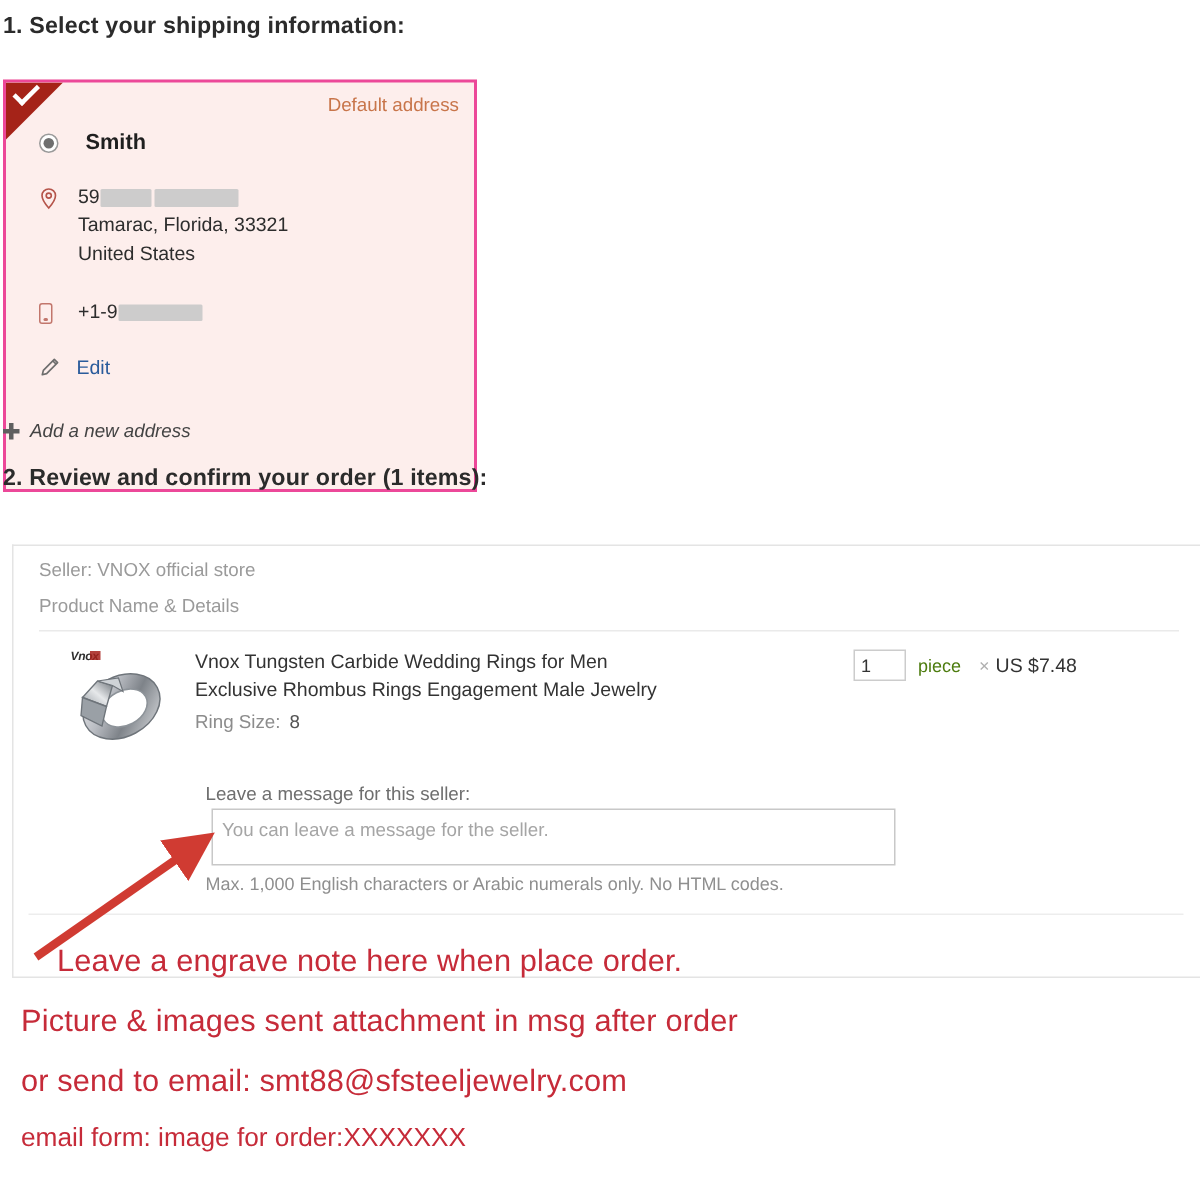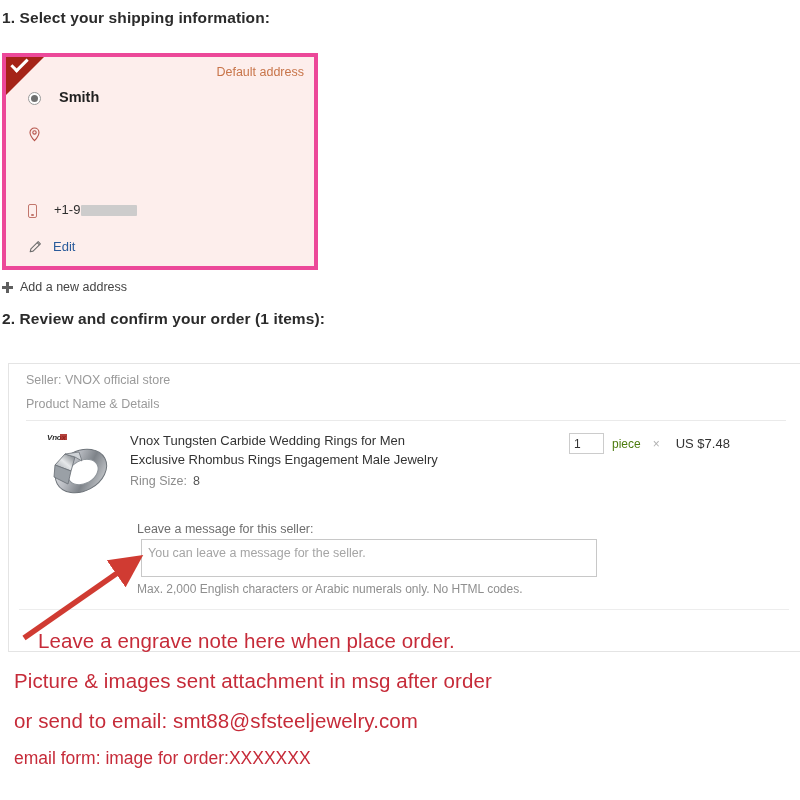--- a/index.html
+++ b/index.html
@@ -26,23 +26,23 @@
     letter-spacing: .1px;
     white-space: nowrap;
   }
   #step1-heading { left: 2px; top: 9px; }
   #step2-heading { left: 2px; top: 310px; }
 
   
   #address-card {
     position: absolute;
     left: 2px; top: 53px;
-    width: 316px; height: 217px;
+    width: 316px; height: 275px;
     background: #fdeeec;
-    border: 4px solid #ec4899;
+    border: 2px solid #ec4899;
     overflow: hidden;
   }
   #corner-ribbon {
     position: absolute;
     left: 0; top: 0;
     width: 0; height: 0;
     border-top: 38px solid #a52318;
     border-right: 38px solid transparent;
   }
   #corner-check {
@@ -56,21 +56,21 @@
   #default-address-label {
     position: absolute;
     right: 10px; top: 8px;
     font-size: 12.5px;
     color: #c8754a;
     white-space: nowrap;
   }
   #addr-radio-row {
     position: absolute;
     left: 22px; top: 32px;
-    display: flex; align-items: flex-end;
+    display: flex; align-items: center;
   }
   .radio-outer {
     width: 13px; height: 13px;
     border: 1px solid #9a9a9a;
     border-radius: 50%;
     background: #fff;
     display: flex; align-items: center; justify-content: center;
     flex: 0 0 auto;
   }
   .radio-inner {
@@ -152,20 +152,21 @@
     white-space: nowrap;
     cursor: pointer;
   }
 
   
   #add-address-row {
     position: absolute;
     left: 2px; top: 280px;
     display: flex; align-items: center;
     cursor: pointer;
+    font-style: italic;
   }
   #plus-icon {
     position: relative;
     width: 11px; height: 11px;
     flex: 0 0 auto;
   }
   #plus-icon::before, #plus-icon::after {
     content: "";
     position: absolute;
     background: #5f5f5f;
@@ -271,21 +272,21 @@
     margin-left: 8px;
     font-size: 12px;
     color: #4d7c0f;
   }
   #qty-times {
     margin-left: 12px;
     font-size: 12px;
     color: #b0b0b0;
   }
   #unit-price {
-    margin-left: 16px;
+    margin-left: 4px;
     font-size: 13px;
     color: #333333;
     white-space: nowrap;
   }
 
   
   #message-label {
     position: absolute;
     left: 128px; top: 158px;
     font-size: 12.5px;
@@ -370,20 +371,27 @@
       <span id="addr-name">Smith</span>
     </div>
 
     <span id="pin-icon" class="addr-icon">
       <svg viewBox="0 0 13 15" width="13" height="15">
         <path d="M6.5 1C4.0 1 2 3 2 5.4c0 3.3 4.5 8.3 4.5 8.3S11 8.7 11 5.4C11 3 9 1 6.5 1z" fill="none" stroke="#b5544a" stroke-width="1.1"></path>
         <circle cx="6.5" cy="5.4" r="1.7" fill="none" stroke="#b5544a" stroke-width="1.1"></circle>
       </svg>
     </span>
 
+    <div id="addr-lines">
+      <div>
+        <span>59</span><span id="redact-a" class="redact"></span><span id="redact-b" class="redact"></span>
+      </div>
+      <div>Tamarac, Florida, 33321</div>
+      <div>United States</div>
+    </div>
 
     <span id="phone-icon" class="addr-icon"></span>
     <div id="addr-phone">
       <span>+1-9</span><span id="redact-phone" class="redact"></span>
       
     </div>
 
     <div id="edit-link-row">
       <span id="pencil-icon">
         <svg viewBox="0 0 14 14" width="14" height="14">
@@ -444,21 +452,21 @@
       <input id="qty-input" type="text" value="1" style="">
       <span id="qty-unit">piece</span>
       <span id="qty-times">×</span>
       <span id="unit-price">US $7.48</span>
     </div>
 
     <div id="message-label">Leave a message for this seller:</div>
 
     <textarea id="message-textarea" placeholder="You can leave a message for the seller." style=""></textarea>
 
-    <div id="message-hint">Max. 2,000 English characters or Arabic numerals only. No HTML codes.</div>
+    <div id="message-hint">Max. 1,000 English characters or Arabic numerals only. No HTML codes.</div>
 
     <div id="panel-divider"></div>
   </div>
 
   <svg id="red-arrow" viewBox="0 0 180 125">
     <defs>
       <marker id="arrowhead" markerWidth="6" markerHeight="6" refX="4.4" refY="3" orient="auto">
         <path d="M0 0 L6 3 L0 6 Z" fill="#d03b32"></path>
       </marker>
     </defs>

